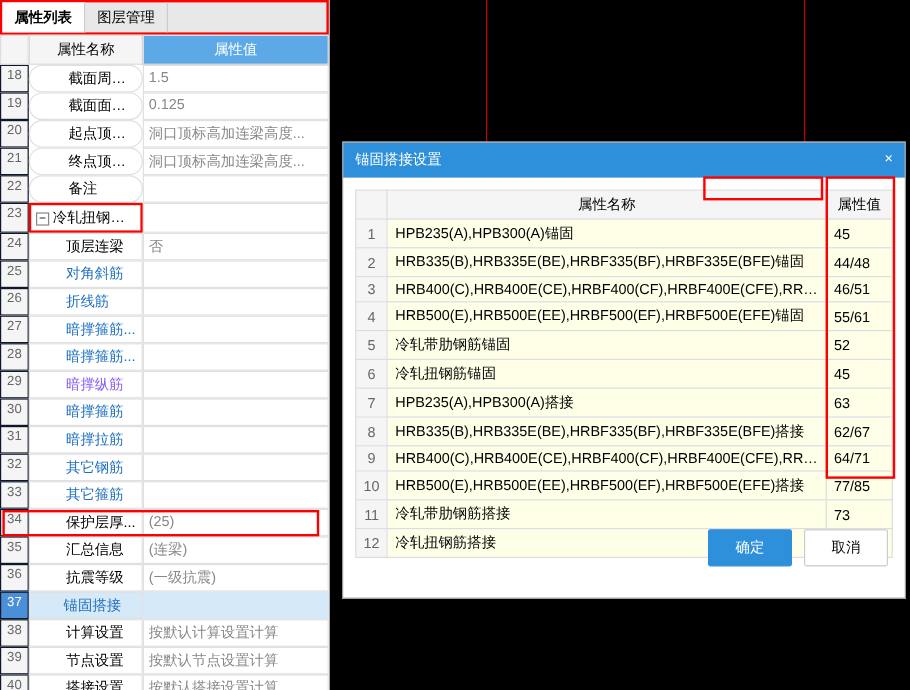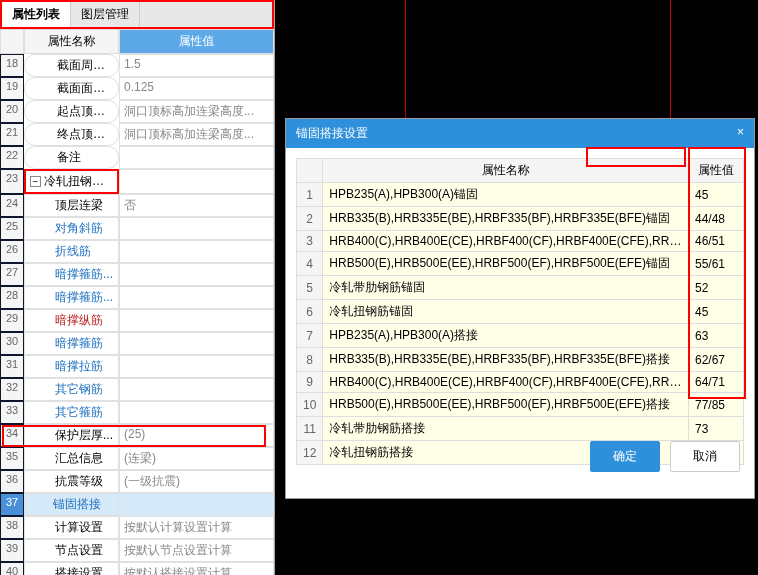--- a/index.html
+++ b/index.html
@@ -112,21 +112,21 @@
         <div class="col-name indent2" style="color: rgb(30, 111, 191);">暗撑箍筋...</div>
         <div class="col-val"></div>
       </div>
       <div class="grid-row">
         <div class="col-num">28</div>
         <div class="col-name indent2" style="color: rgb(30, 111, 191);">暗撑箍筋...</div>
         <div class="col-val"></div>
       </div>
       <div class="grid-row">
         <div class="col-num">29</div>
-        <div class="col-name indent2" style="color: #b91c1c;">暗撑纵筋</div>
+        <div class="col-name indent2" style="color: #8b5cf6;">暗撑纵筋</div>
         <div class="col-val"></div>
       </div>
       <div class="grid-row">
         <div class="col-num">30</div>
         <div class="col-name indent2" style="color: rgb(30, 111, 191);">暗撑箍筋</div>
         <div class="col-val"></div>
       </div>
       <div class="grid-row">
         <div class="col-num">31</div>
         <div class="col-name indent2" style="color: rgb(30, 111, 191);">暗撑拉筋</div>

